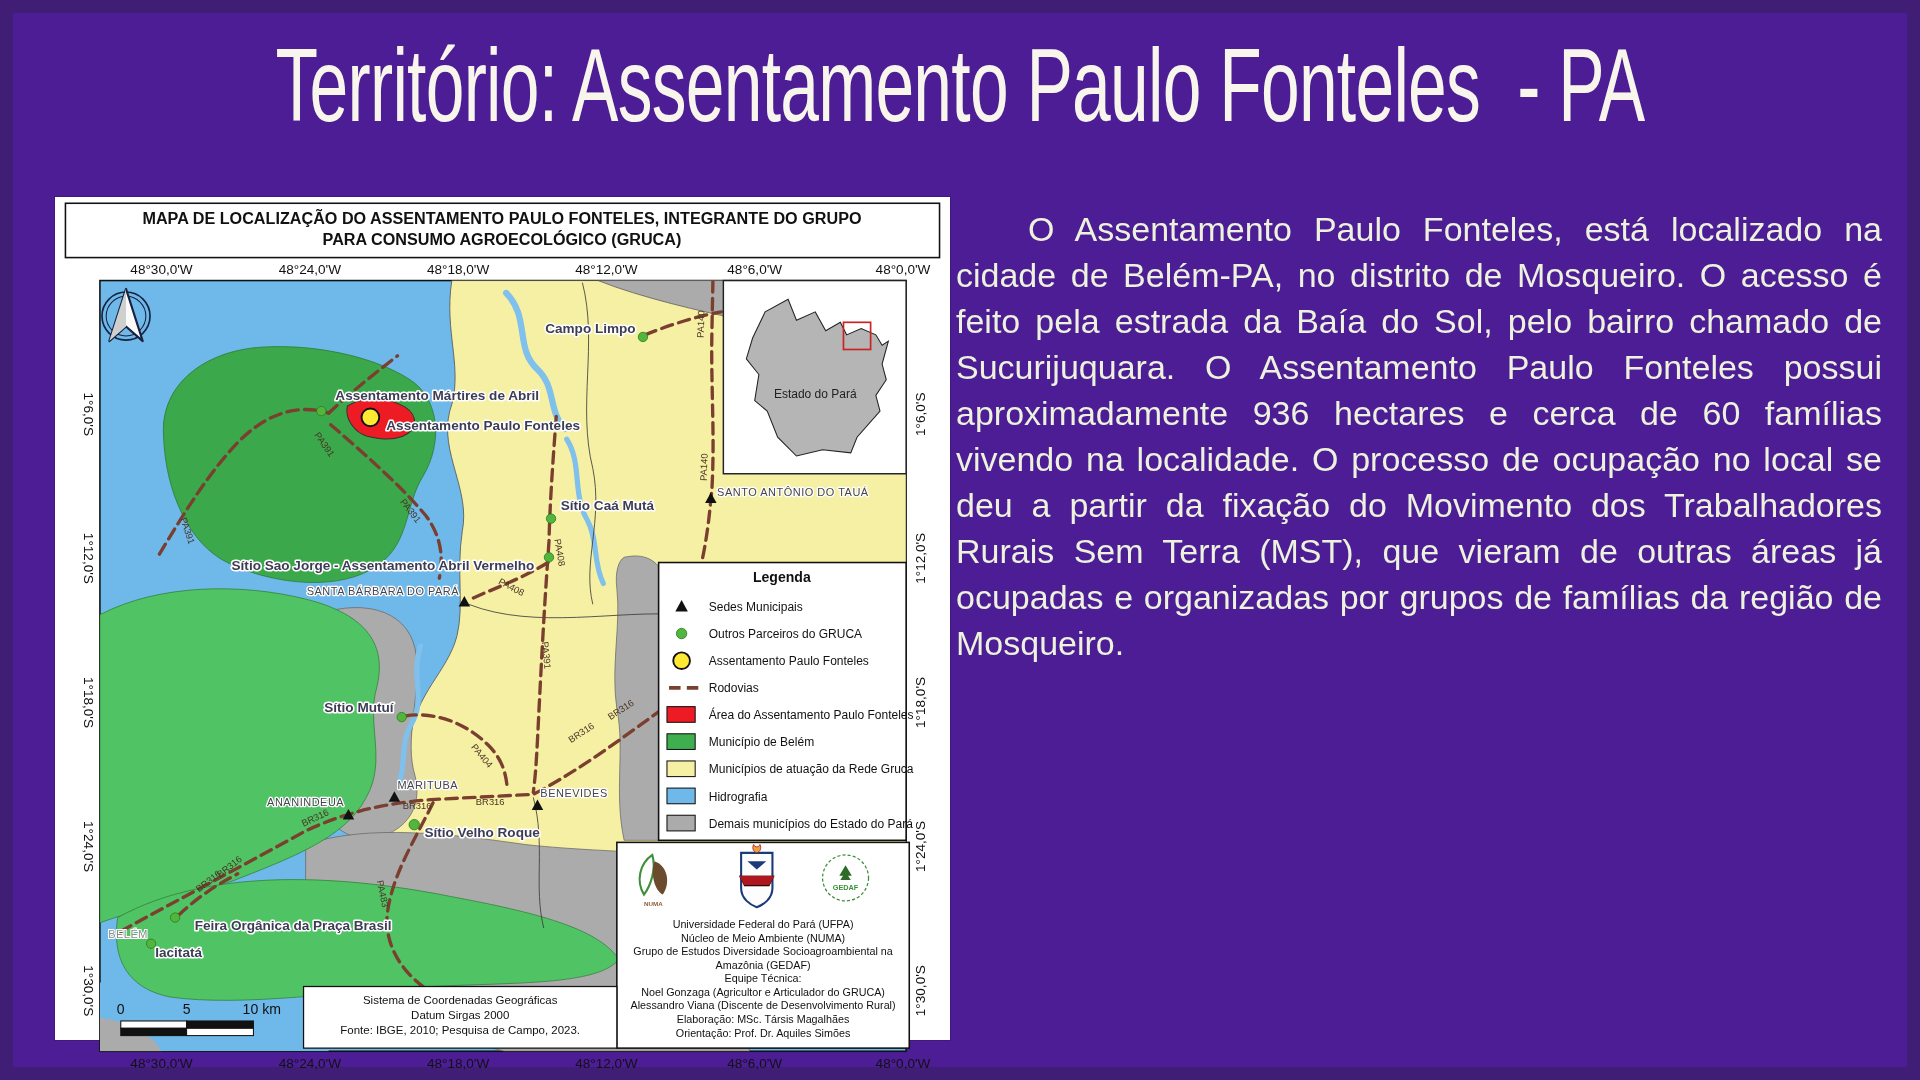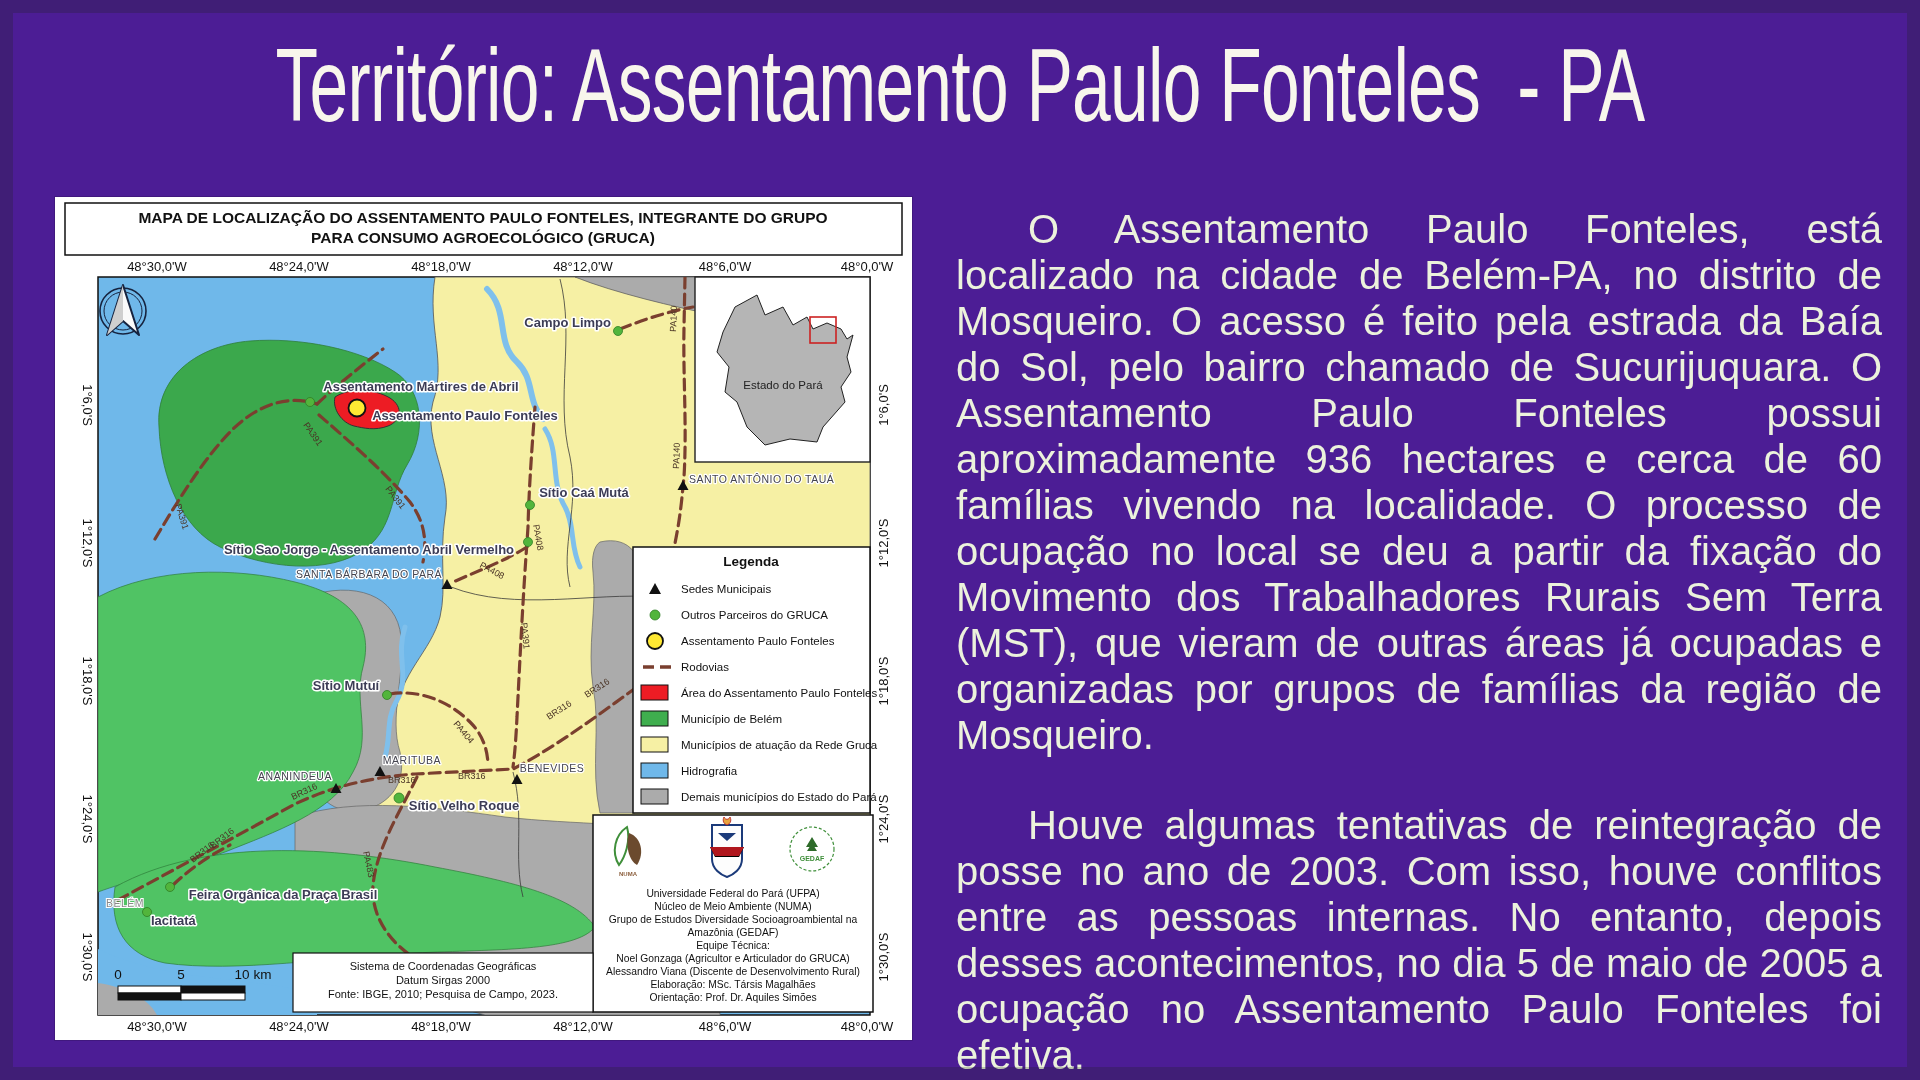--- a/index.html
+++ b/index.html
@@ -3,24 +3,24 @@
 <meta charset="utf-8">
 <style>
   html,body{margin:0;padding:0;background:#33430f;}
   .slide{position:relative;width:1920px;height:1080px;background:#4c1d95;overflow:hidden;
          font-family:"Liberation Sans",sans-serif;}
   .slide::after{content:"";position:absolute;inset:0;border:13px solid rgba(25,35,8,.22);pointer-events:none;}
   .title{position:absolute;top:26px;left:0;width:100%;text-align:center;color:#F8F6EC;
          font-size:94px;font-weight:100;letter-spacing:-1px;white-space:pre;
          transform:scale(.74,1.1);transform-origin:50% 0;}
   .map-panel{position:absolute;left:55px;top:197px;width:857px;height:843px;background:#ffffff;
-         box-shadow:0 0 0 1px rgba(0,0,0,.15);}
+         box-shadow:0 0 0 1px rgba(0,0,0,.15);padding-left:38px;}
   .map-panel svg{position:absolute;inset:0;font-family:"Liberation Sans",sans-serif;}
   .text-col{position:absolute;left:956px;top:206px;width:926px;color:#ECF2DC;
-         font-size:40px;line-height:46px;text-align:justify;}
+         font-size:34px;line-height:46px;text-align:justify;}
   .text-col p{margin:0;text-indent:72px;}
   .text-col p + p{margin-top:44px;}
   
   .coord{font-size:13px;fill:#111;}
   .maptitle{font-size:15.5px;font-weight:bold;fill:#111;}
   .plbl{font-size:13px;font-weight:bold;fill:#3C3C55;stroke:#fff;stroke-width:3px;
         paint-order:stroke;stroke-linejoin:round;}
   .clbl{font-size:10.5px;fill:#44444F;stroke:#fff;stroke-width:2.5px;paint-order:stroke;stroke-linejoin:round;letter-spacing:.5px;}
   .glbl{font-size:10.5px;fill:#8a8a8a;stroke:#fff;stroke-width:2px;paint-order:stroke;letter-spacing:.5px;}
   .rlbl{font-size:9px;fill:#4A3425;}
@@ -285,16 +285,15 @@
         <rect x="63" y="789" width="63" height="7" fill="#fff" stroke="#111" stroke-width="1"></rect>
         <rect x="126" y="789" width="64" height="7" fill="#111" stroke="#111" stroke-width="1"></rect>
         <rect x="63" y="796" width="63" height="7" fill="#111" stroke="#111" stroke-width="1"></rect>
         <rect x="126" y="796" width="64" height="7" fill="#fff" stroke="#111" stroke-width="1"></rect>
       </g>
     </svg>
   </div>
 
   <div class="text-col">
     <p>O Assentamento Paulo Fonteles, está localizado na cidade de  Belém-PA, no distrito de Mosqueiro. O acesso é feito pela estrada da Baía do Sol, pelo bairro chamado de Sucurijuquara. O Assentamento Paulo Fonteles possui aproximadamente 936 hectares e cerca de 60 famílias vivendo na localidade. O processo de ocupação no local se deu a partir da fixação do Movimento dos Trabalhadores Rurais Sem Terra (MST), que vieram de outras áreas já ocupadas e organizadas por grupos de famílias da região de Mosqueiro.</p>
-    <p>Houve algumas tentativas de reintegração de posse  no ano de 2003. Com isso, houve conflitos entre as pessoas internas. No entanto, depois desses acontecimentos, no dia 5 de maio de 2005 a ocupação no Assentamento Paulo Fonteles foi efetiva.</p>
   </div>
 
 </div>
 
 </body></html>

